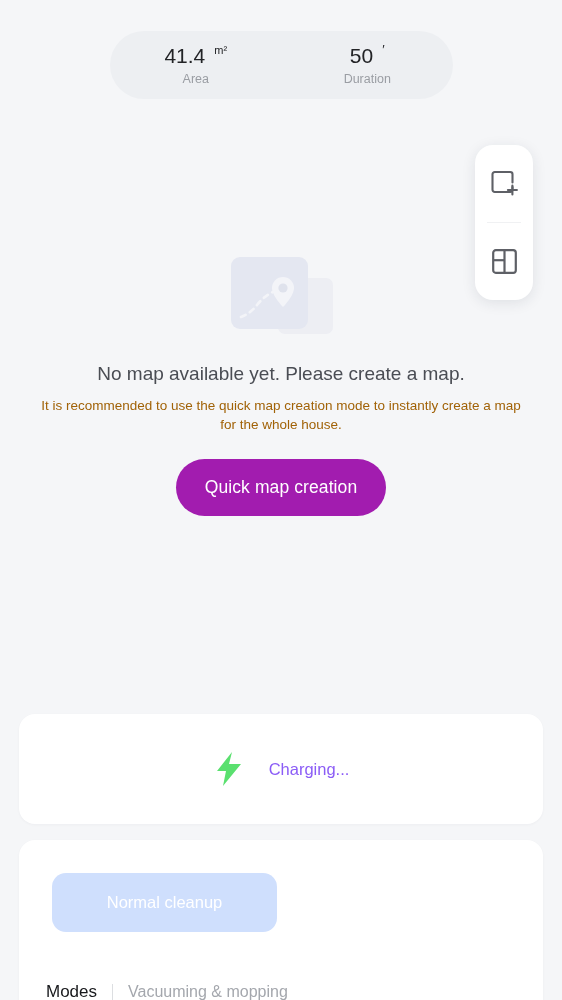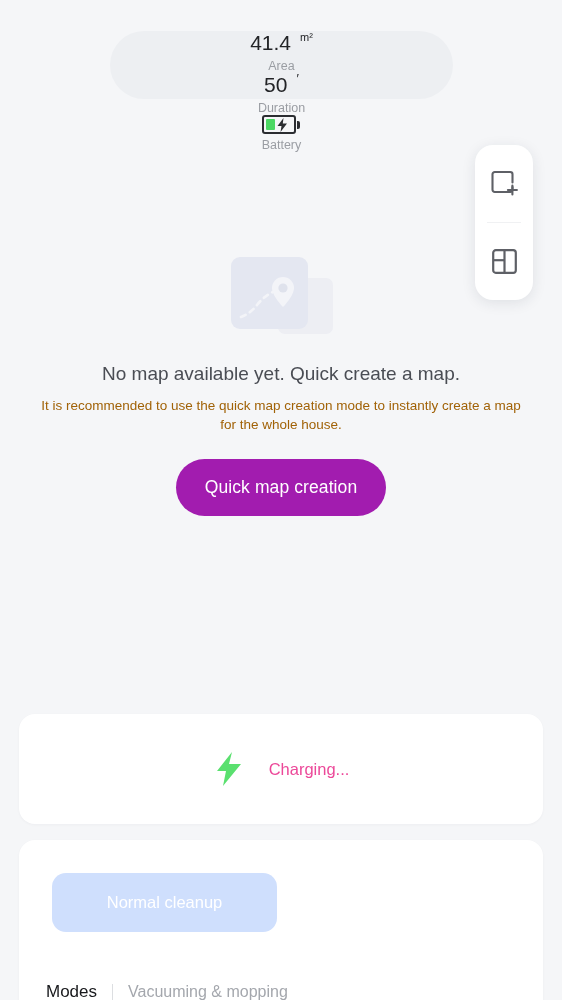--- a/index.html
+++ b/index.html
@@ -21,21 +21,20 @@
   .stats-pill {
     position: absolute;
     left: 110px;
     top: 31px;
     width: 343px;
     height: 68px;
     background: #edeff2;
     border-radius: 34px;
     display: flex;
     align-items: center;
-    flex-direction: column;
   }
   .stat {
     flex: 1;
     display: flex;
     flex-direction: column;
     align-items: center;
     justify-content: center;
     gap: 4px;
   }
   .stat-value {
@@ -197,21 +196,21 @@
   }
   .action-icon {
     width: 32px;
     height: 36px;
     display: flex;
     align-items: center;
     justify-content: center;
   }
   .action-label {
     font-size: 16.5px;
-    color: #ec4899;
+    color: #8b5cf6;
     min-width: 76px;
   }
 
   
   .cleanup-panel {
     position: absolute;
     left: 19px;
     top: 840px;
     width: 524px;
     height: 175px;
@@ -281,34 +280,20 @@
   </div>
 
   <div class="stat">
     <div class="stat-value">
       <span>50</span>
       <span class="stat-unit prime">′</span>
     </div>
     <div class="stat-label">Duration</div>
   </div>
 
-  <div class="stat">
-    <div class="stat-value">
-      <div class="battery-icon">
-        <div class="battery-body">
-          <div class="battery-fill" style="width: 33%; background: rgb(75, 216, 99);"></div>
-        </div>
-        <div class="battery-cap"></div>
-        <svg class="battery-bolt" viewBox="0 0 11 14">
-          <polygon points="6.5,0 0.5,8 4.5,8 3.5,14 10,5.5 5.8,5.5" fill="#2b2d31"></polygon>
-        </svg>
-      </div>
-    </div>
-    <div class="stat-label">Battery</div>
-  </div>
 
 </div>
 
 <div class="side-toolbar">
 
   <div class="toolbar-btn">
     <svg width="28" height="28" viewBox="0 0 28 28">
       <path d="M2.5 4.2 A2.2 2.2 0 0 1 4.7 2 H20.3 A2.2 2.2 0 0 1 22.5 4.2 V12.5 M22.5 17 V19.8 A2.2 2.2 0 0 1 20.3 22 H4.7 A2.2 2.2 0 0 1 2.5 19.8 V4.2" fill="none" stroke="#5e6066" stroke-width="2.1" stroke-linecap="round"></path>
       <path d="M22.4 15.5 V24.5 M17.9 20 H26.9" fill="none" stroke="#5e6066" stroke-width="2.1" stroke-linecap="round"></path>
     </svg>
@@ -329,21 +314,21 @@
 <div class="empty-illustration">
   <svg width="102" height="90" viewBox="0 0 102 90">
     <rect x="47" y="23" width="55" height="56" rx="7" fill="#e9ebf2" opacity="0.75"></rect>
     <rect x="0" y="2" width="77" height="72" rx="9" fill="#e4e7f1"></rect>
     <path d="M10 62 Q20 58 26 50 Q34 40 44 36" fill="none" stroke="#f3f4f8" stroke-width="2.6" stroke-linecap="round" stroke-dasharray="5 5"></path>
     <path d="M52 22 a11 11 0 0 1 11 11 c0 8 -11 19 -11 19 s-11 -11 -11 -19 a11 11 0 0 1 11 -11 z" fill="#f3f4f8"></path>
     <circle cx="52" cy="33" r="4.6" fill="#dfe2ec"></circle>
   </svg>
 </div>
 
-<div class="empty-title">No map available yet. Quick create a map.</div>
+<div class="empty-title">No map available yet. Please create a map.</div>
 <div class="empty-desc">It is recommended to use the quick map creation mode to instantly create a map for the whole house.</div>
 <button class="cta-button" style="background: #a21caf;">Quick map creation</button>
 
 <div class="action-row">
 
   <div class="action-card">
     <div class="action-icon">
       <svg width="26" height="34" viewBox="0 0 26 34">
         <polygon points="16,0 1,19 10,19 7,34 25,12 13,12" fill="#5ae06f"></polygon>
       </svg>

